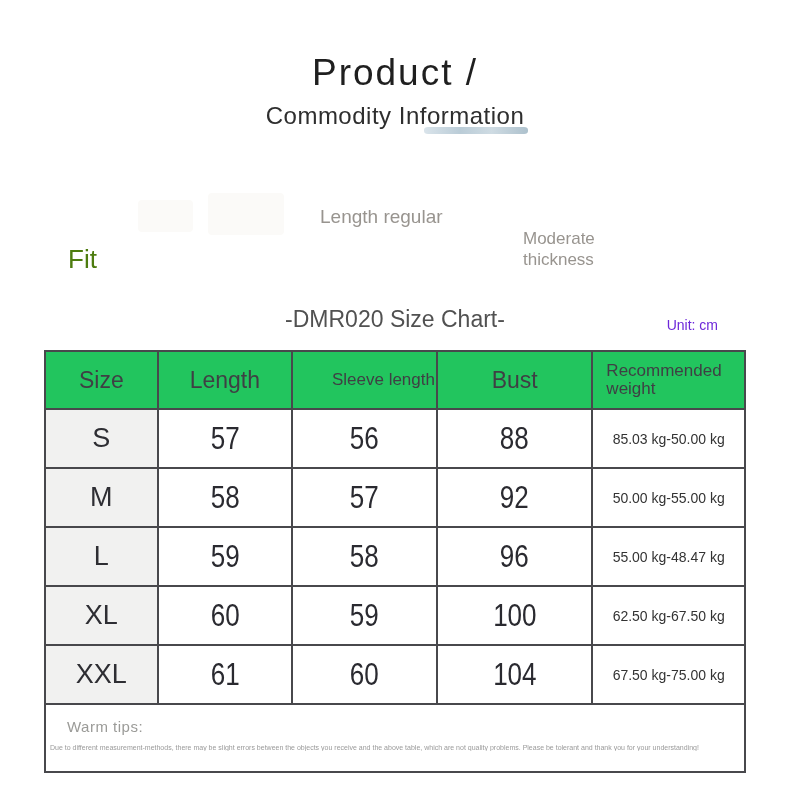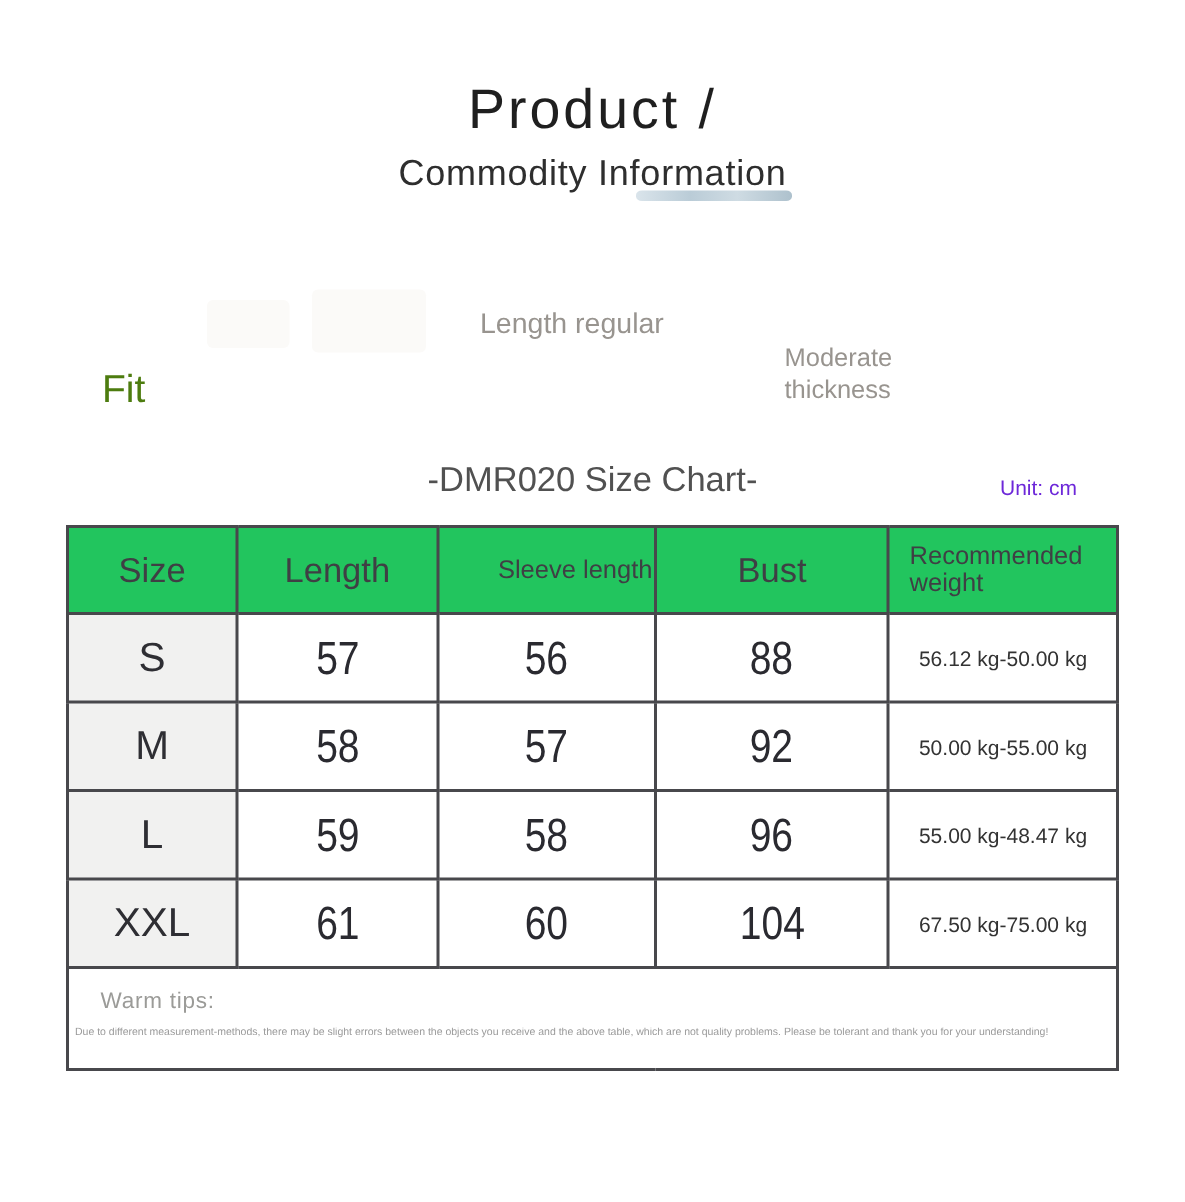--- a/index.html
+++ b/index.html
@@ -103,35 +103,42 @@
         <th>Bust</th>
         <th class="hdr-small hdr-left">Recommended weight</th>
       </tr>
     </thead>
     <tbody>
       <tr>
         <td class="size-cell">S</td>
         <td class="num-cell"><span>57</span></td>
         <td class="num-cell"><span>56</span></td>
         <td class="num-cell"><span>88</span></td>
-        <td class="weight-cell">56.12 kg-50.00 kg</td>
+        <td class="weight-cell">85.03 kg-50.00 kg</td>
       </tr>
       <tr>
         <td class="size-cell">M</td>
         <td class="num-cell"><span>58</span></td>
         <td class="num-cell"><span>57</span></td>
         <td class="num-cell"><span>92</span></td>
         <td class="weight-cell">50.00 kg-55.00 kg</td>
       </tr>
       <tr>
         <td class="size-cell">L</td>
         <td class="num-cell"><span>59</span></td>
         <td class="num-cell"><span>58</span></td>
         <td class="num-cell"><span>96</span></td>
         <td class="weight-cell">55.00 kg-48.47 kg</td>
+      </tr>
+      <tr>
+        <td class="size-cell">XL</td>
+        <td class="num-cell"><span>60</span></td>
+        <td class="num-cell"><span>59</span></td>
+        <td class="num-cell"><span>100</span></td>
+        <td class="weight-cell">62.50 kg-67.50 kg</td>
       </tr>
       <tr>
         <td class="size-cell">XXL</td>
         <td class="num-cell"><span>61</span></td>
         <td class="num-cell"><span>60</span></td>
         <td class="num-cell"><span>104</span></td>
         <td class="weight-cell">67.50 kg-75.00 kg</td>
       </tr>
       <tr>
         <td class="tips-cell" colspan="5">

